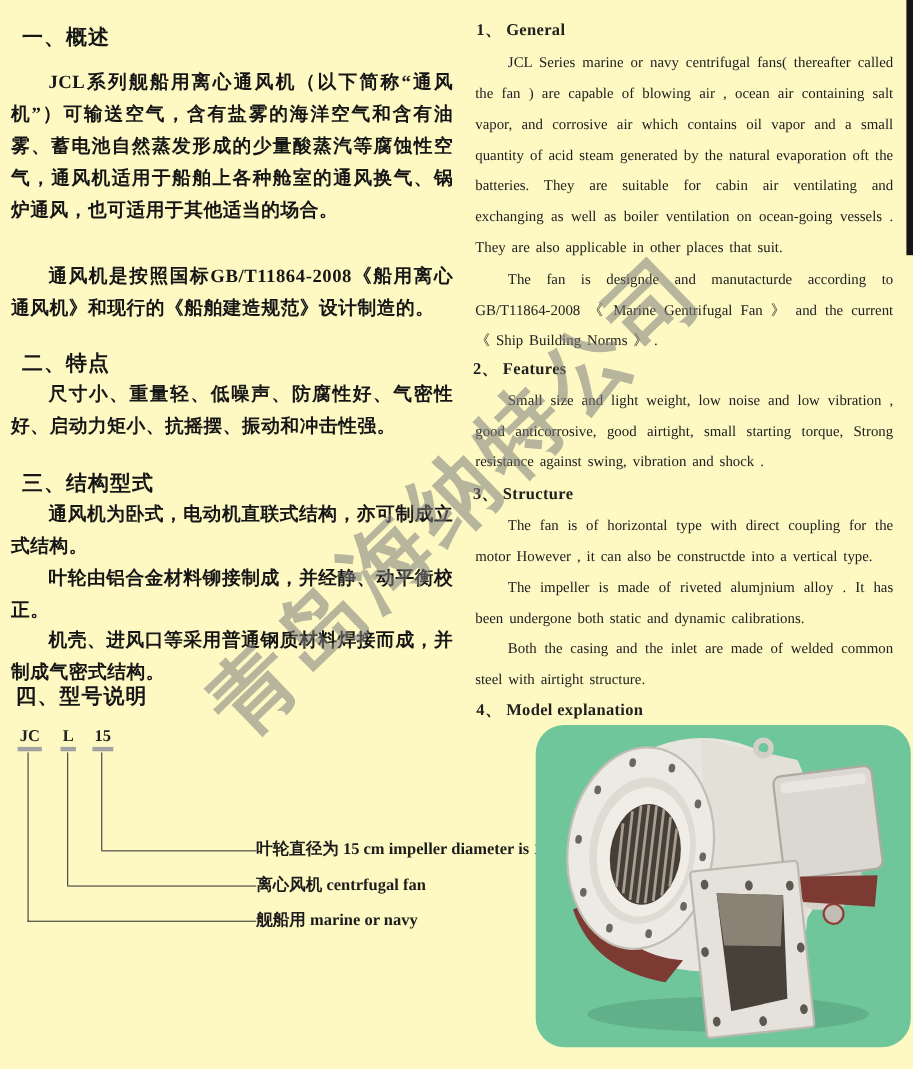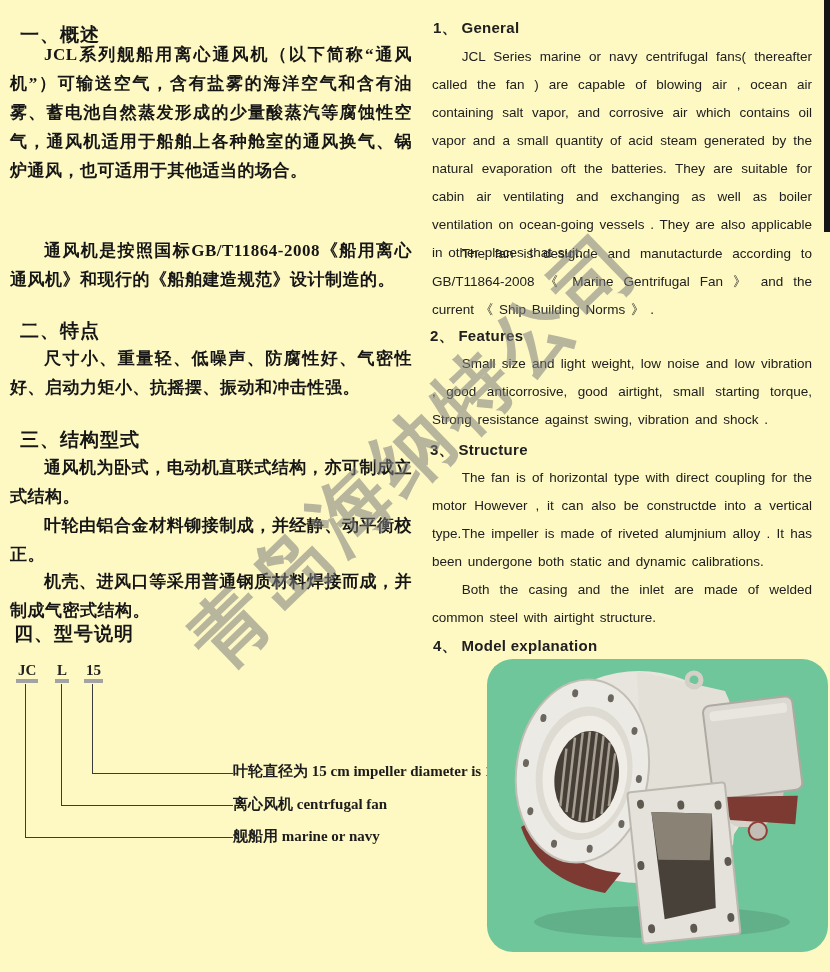--- a/index.html
+++ b/index.html
@@ -1,21 +1,21 @@
 <!DOCTYPE html>
 <html><head>
 <meta charset="utf-8">
 <style>
   html,body { margin:0; padding:0; background:#ffffff; }
   .page {
     position:relative; width:830px; height:972px; overflow:hidden;
     background:#fef9c3; color:#1b1b1b;
     font-family:"Liberation Sans", sans-serif;
   }
-  .blk { position:absolute; margin:0; }
+  .blk { position:absolute; margin:0;font-family:Liberation Serif, serif; }
 
   
   .zh { font-family:"Liberation Serif","DejaVu Serif",serif; font-weight:700; color:#161616; }
   .zh-h { font-size:19px; line-height:29px; letter-spacing:1px; }
   .zh-p { font-size:17px; line-height:29px; width:402px; text-align:justify; text-indent:2em; letter-spacing:0.5px; }
 
   
   .en { color:#202020; }
   .en-h { font-size:15px; line-height:28px; letter-spacing:0.3px; }
   .en-p { font-size:13.5px; line-height:28px; width:380px; text-align:justify; text-indent:2.2em; word-spacing:2px; }
@@ -49,21 +49,21 @@
   }
 </style>
 </head>
 <body>
 
 <div class="page">
 
   <div class="scan-bar"></div>
 
   <h2 class="blk zh zh-h" style="left:20px; top:20px;">一、概述</h2>
-  <p class="blk zh zh-p" style="left:10px; top:40px;">JCL系列舰船用离心通风机（以下简称“通风机”）可输送空气，含有盐雾的海洋空气和含有油雾、蓄电池自然蒸发形成的少量酸蒸汽等腐蚀性空气，通风机适用于船舶上各种舱室的通风换气、锅炉通风，也可适用于其他适当的场合。</p>
+  <p class="blk zh zh-p" style="left:10px; top:60px;">JCL系列舰船用离心通风机（以下简称“通风机”）可输送空气，含有盐雾的海洋空气和含有油雾、蓄电池自然蒸发形成的少量酸蒸汽等腐蚀性空气，通风机适用于船舶上各种舱室的通风换气、锅炉通风，也可适用于其他适当的场合。</p>
   <p class="blk zh zh-p" style="left:10px; top:236px;">通风机是按照国标GB/T11864-2008《船用离心通风机》和现行的《船舶建造规范》设计制造的。</p>
 
   <h2 class="blk zh zh-h" style="left:20px; top:316px;text-align:right;">二、特点</h2>
   <p class="blk zh zh-p" style="left:10px; top:344px;">尺寸小、重量轻、低噪声、防腐性好、气密性好、启动力矩小、抗摇摆、振动和冲击性强。</p>
 
   <h2 class="blk zh zh-h" style="left:20px; top:425px;">三、结构型式</h2>
   <p class="blk zh zh-p" style="left:10px; top:453px;">通风机为卧式，电动机直联式结构，亦可制成立式结构。</p>
   <p class="blk zh zh-p" style="left:10px; top:511px;">叶轮由铝合金材料铆接制成，并经静、动平衡校正。</p>
   <p class="blk zh zh-p" style="left:10px; top:567px;">机壳、进风口等采用普通钢质材料焊接而成，并制成气密式结构。</p>
 

